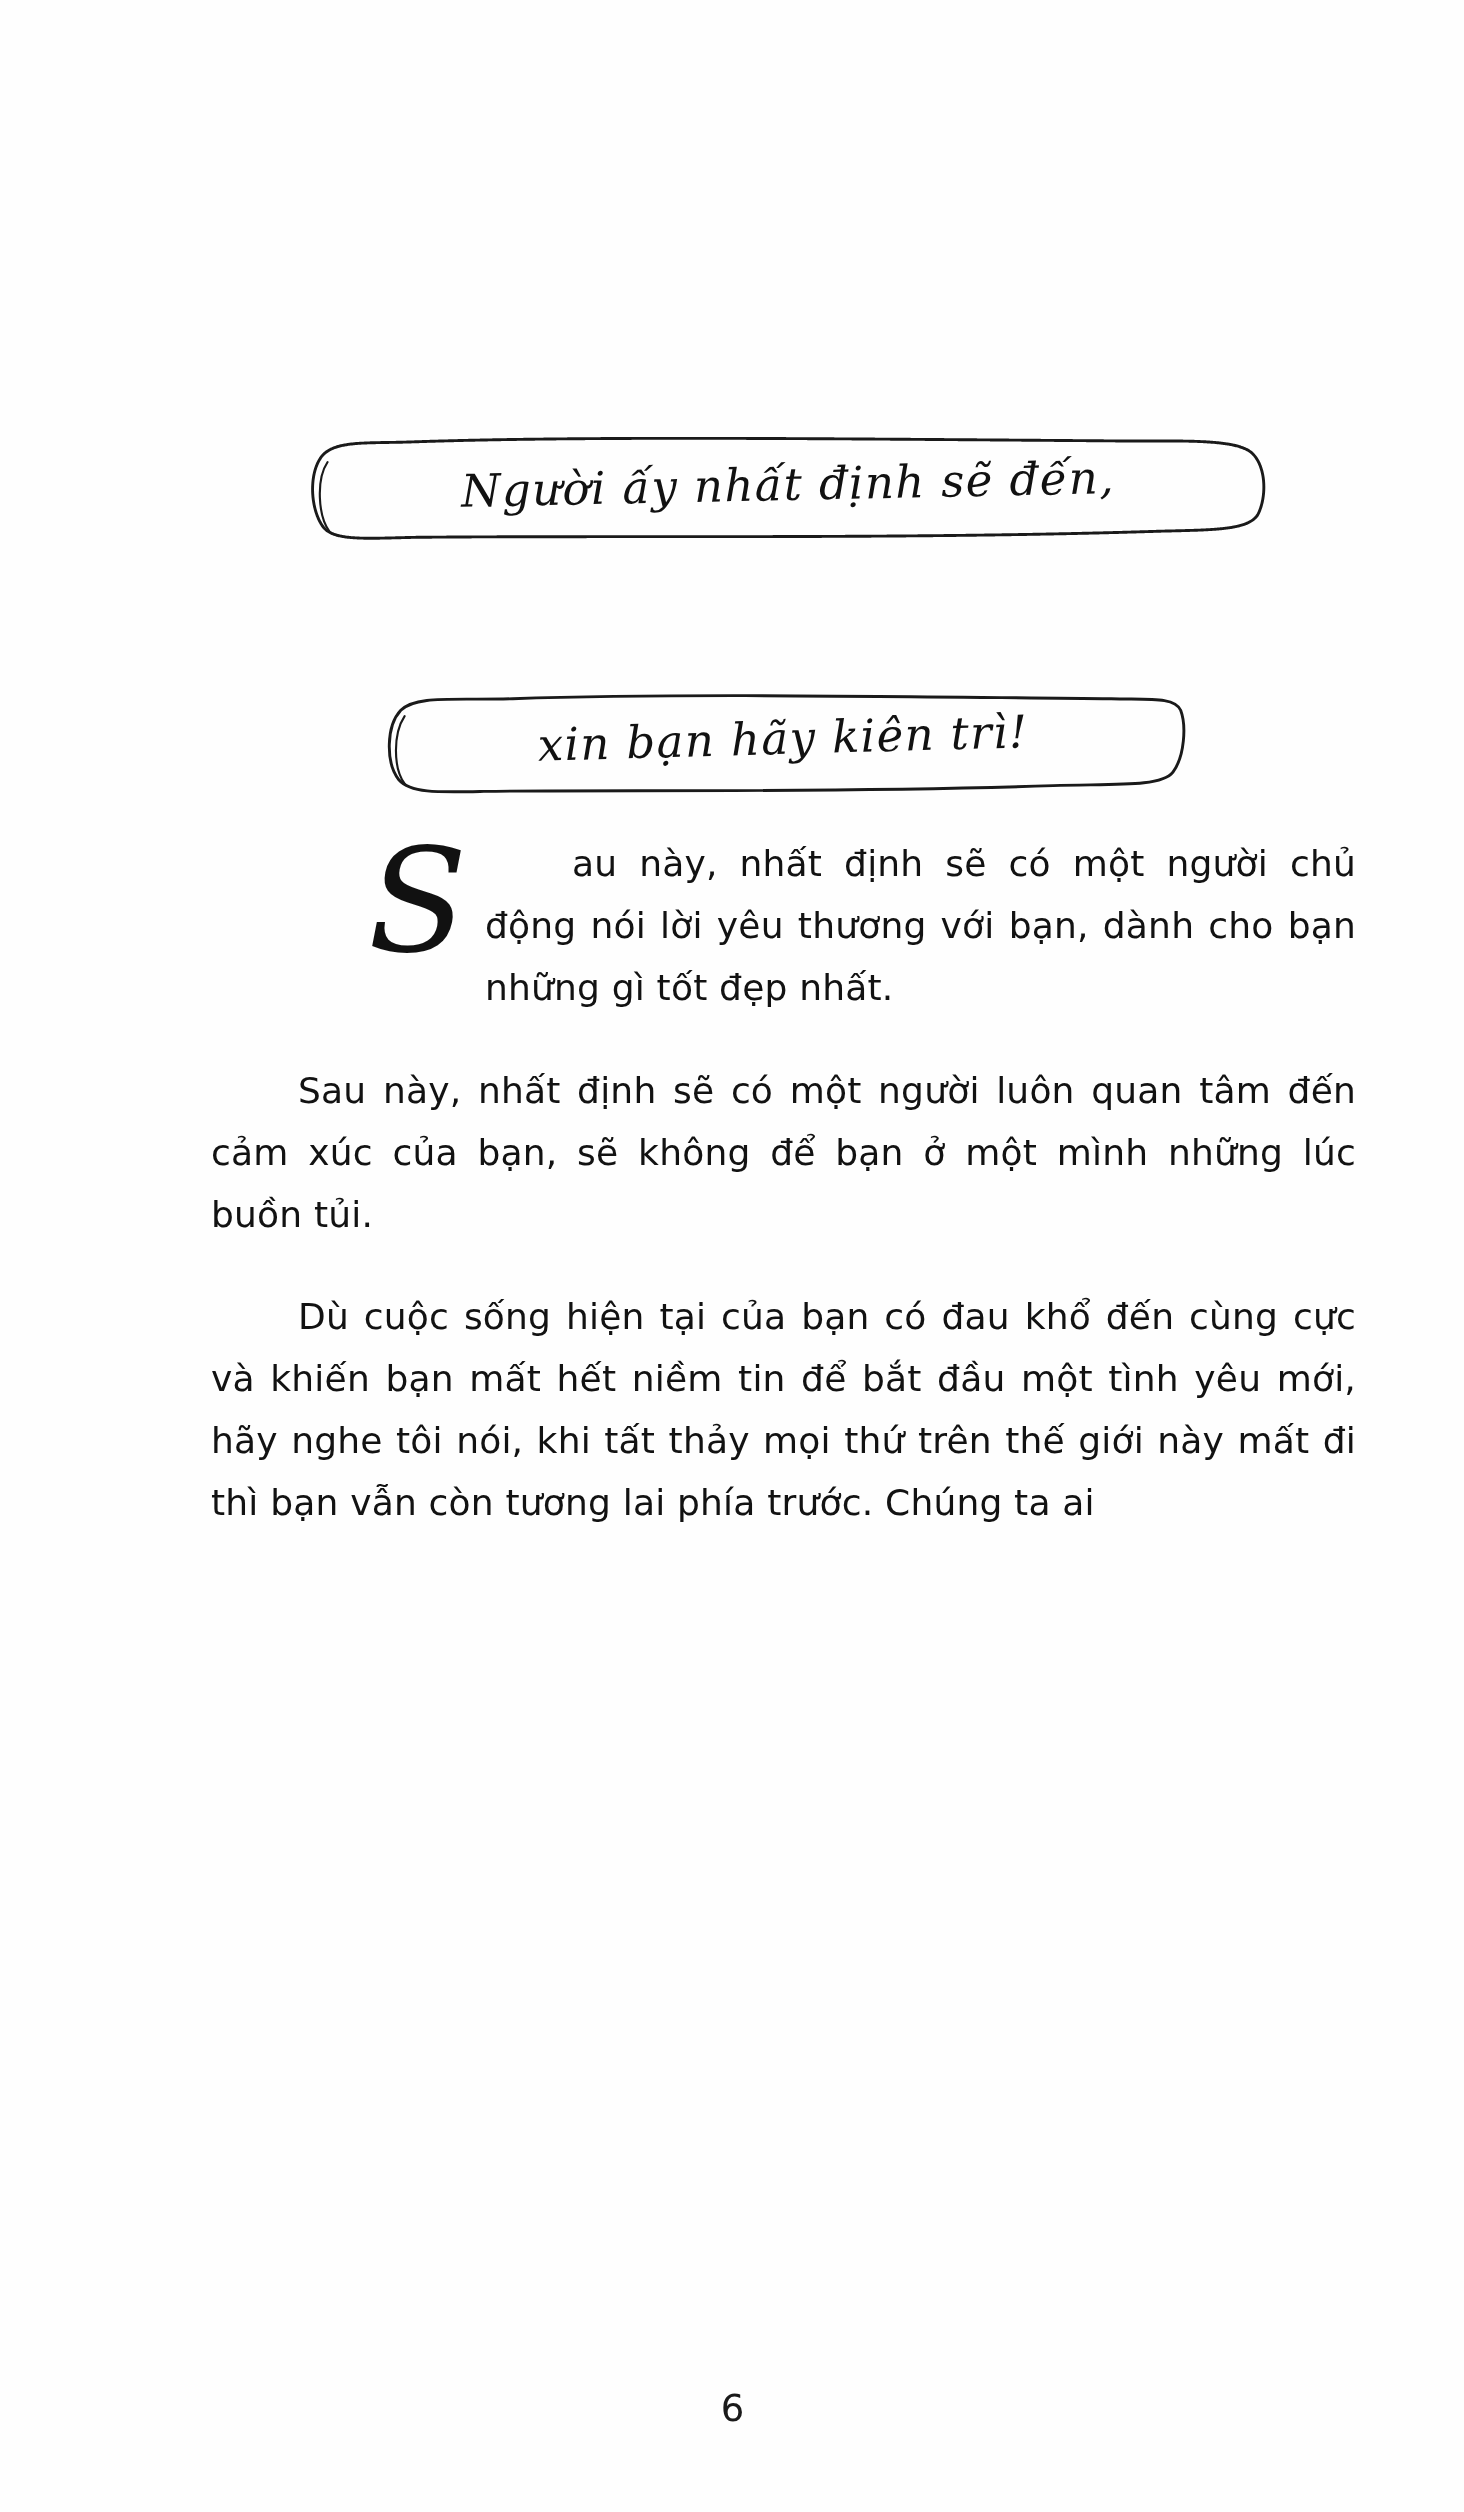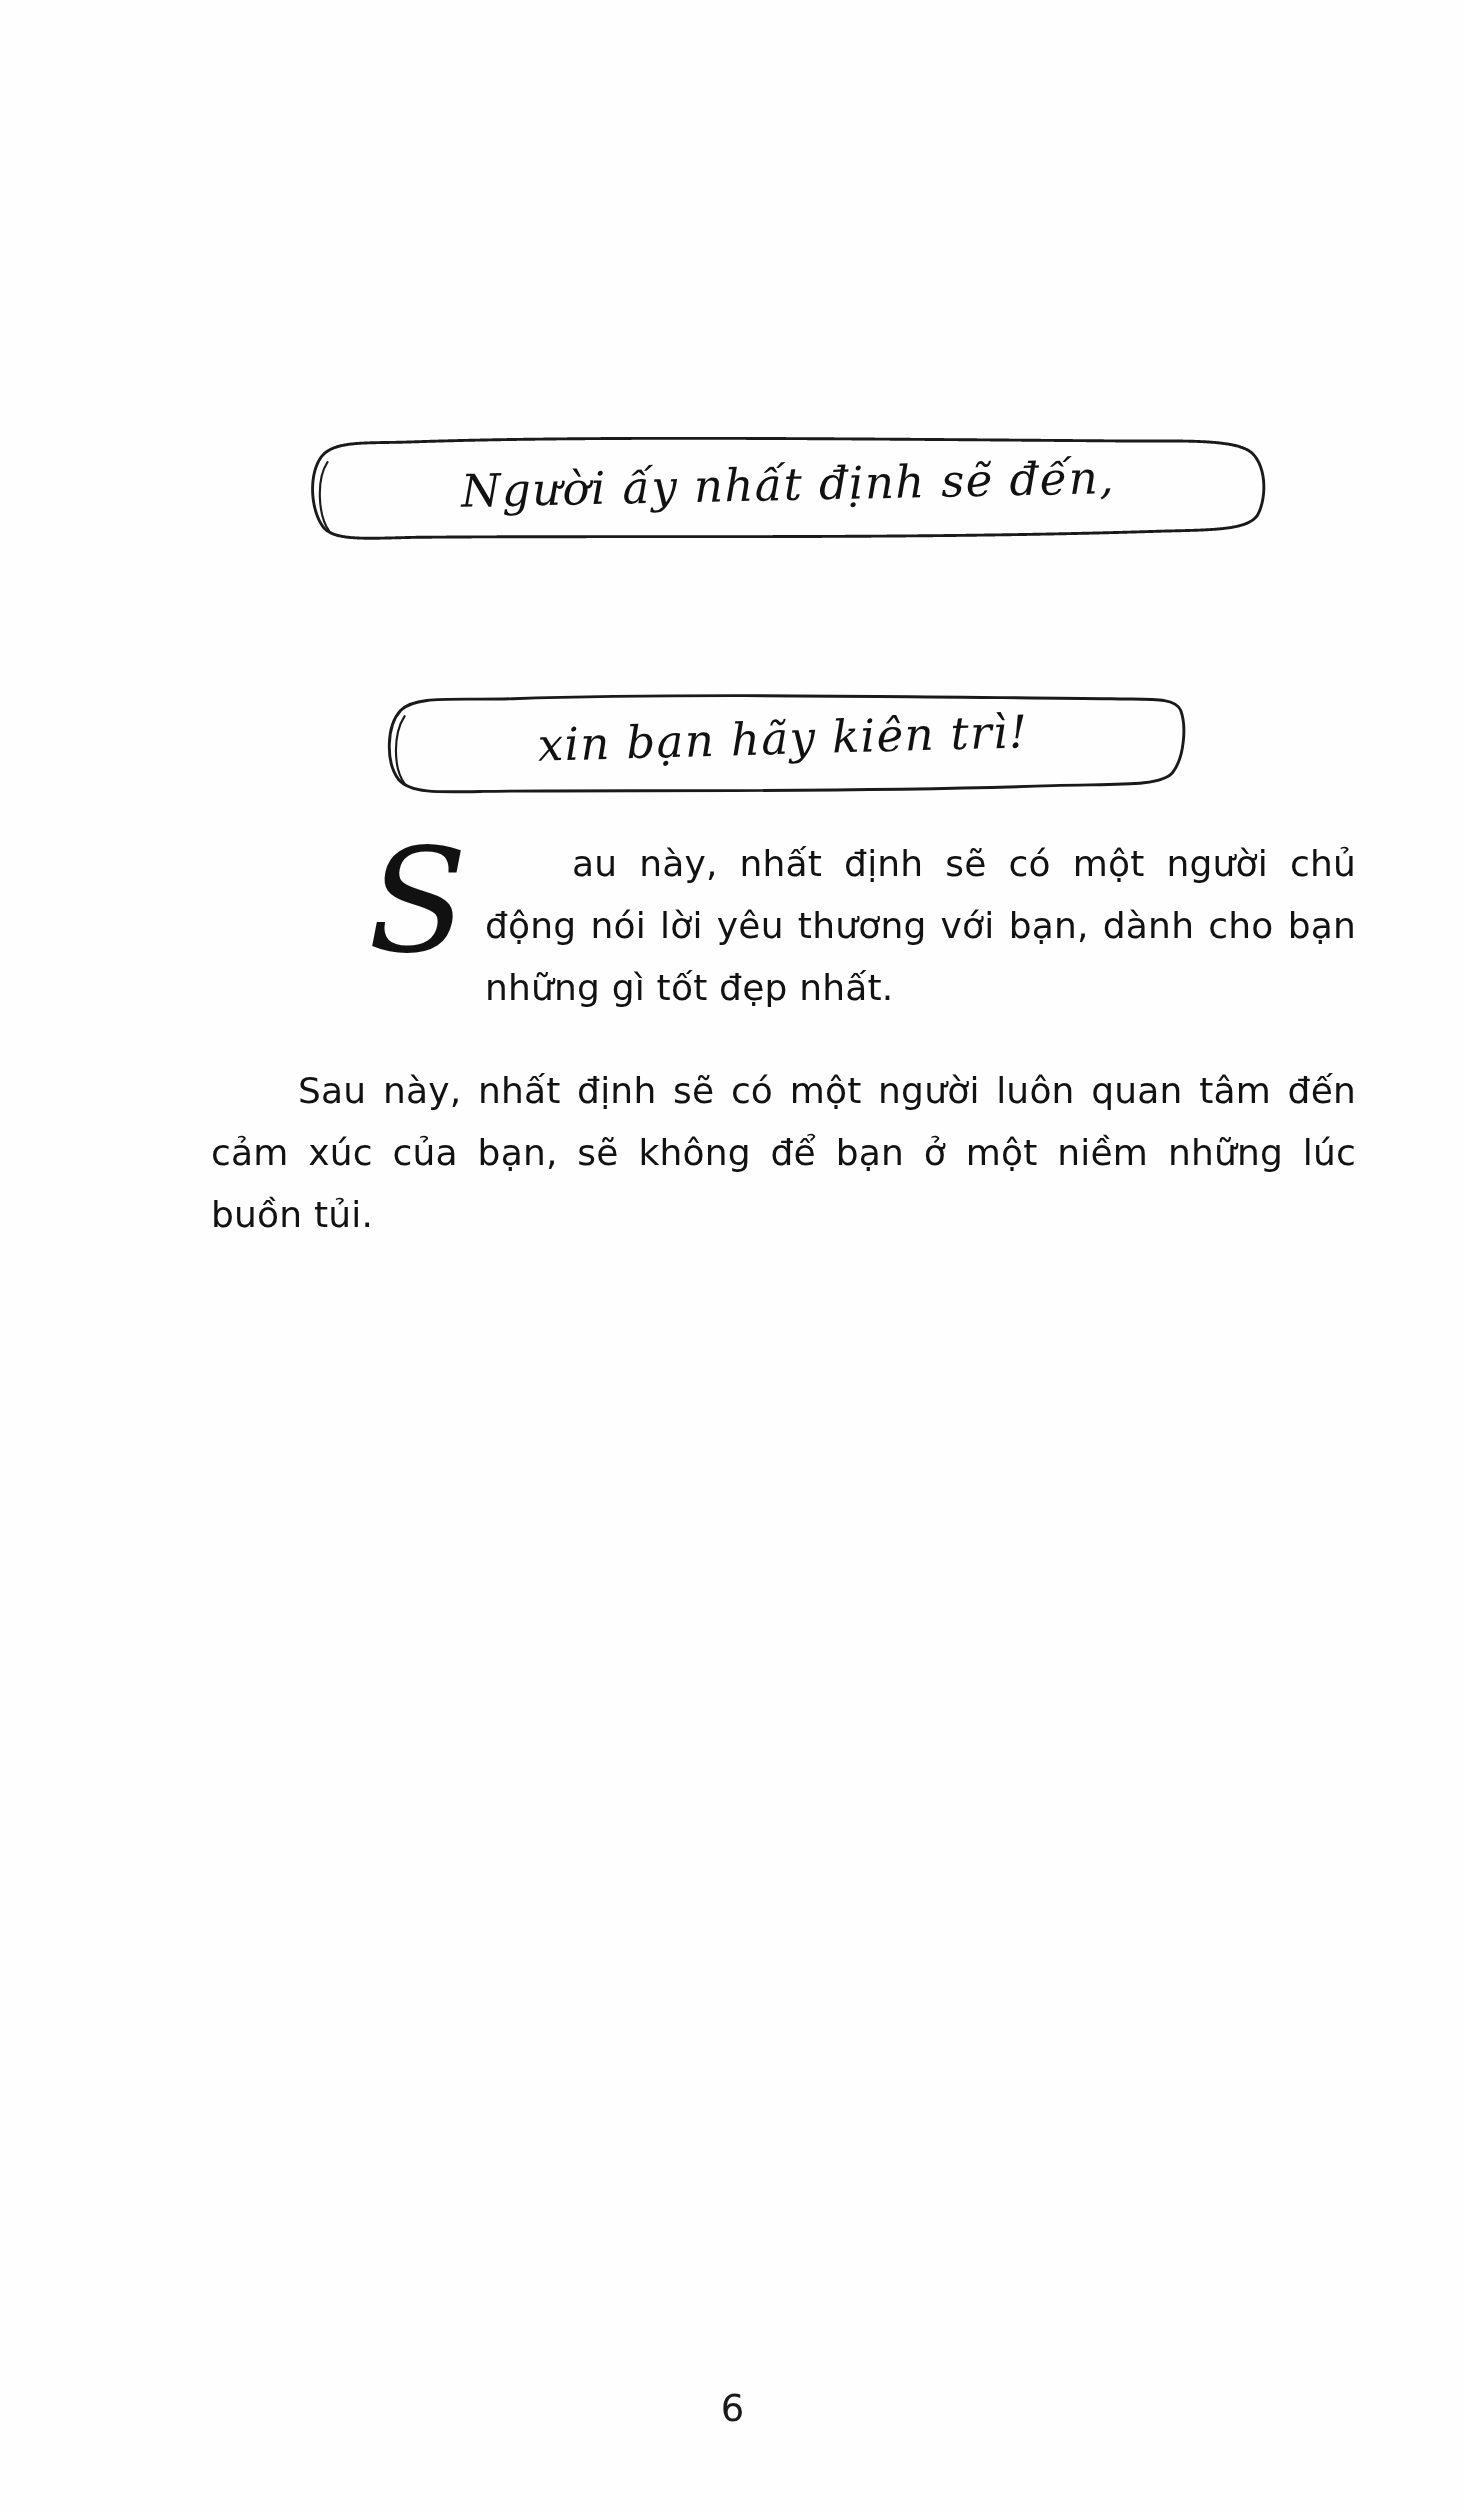--- a/index.html
+++ b/index.html
@@ -135,20 +135,21 @@
 
   </div>
 
   <div class="body-wrap">
 
     <p class="para first-para">
       <span class="dropcap">S</span>
       <span>au này, nhất định sẽ có một người chủ động nói lời yêu thương với bạn, dành cho bạn những gì tốt đẹp nhất.</span>
     </p>
 
-    <p class="para">Sau này, nhất định sẽ có một người luôn quan tâm đến cảm xúc của bạn, sẽ không để bạn ở một niềm những lúc buồn tủi.</p>
+    <p class="para">Sau này, nhất định sẽ có một người luôn quan tâm đến cảm xúc của bạn, sẽ không để bạn ở một mình những lúc buồn tủi.</p>
+    <p class="para">Dù cuộc sống hiện tại của bạn có đau khổ đến cùng cực và khiến bạn mất hết niềm tin để bắt đầu một tình yêu mới, hãy nghe tôi nói, khi tất thảy mọi thứ trên thế giới này mất đi thì bạn vẫn còn tương lai phía trước. Chúng ta ai</p>
 
   </div>
 
   <div class="page-number">6</div>
 
 </div>
 
 
 </body></html>

